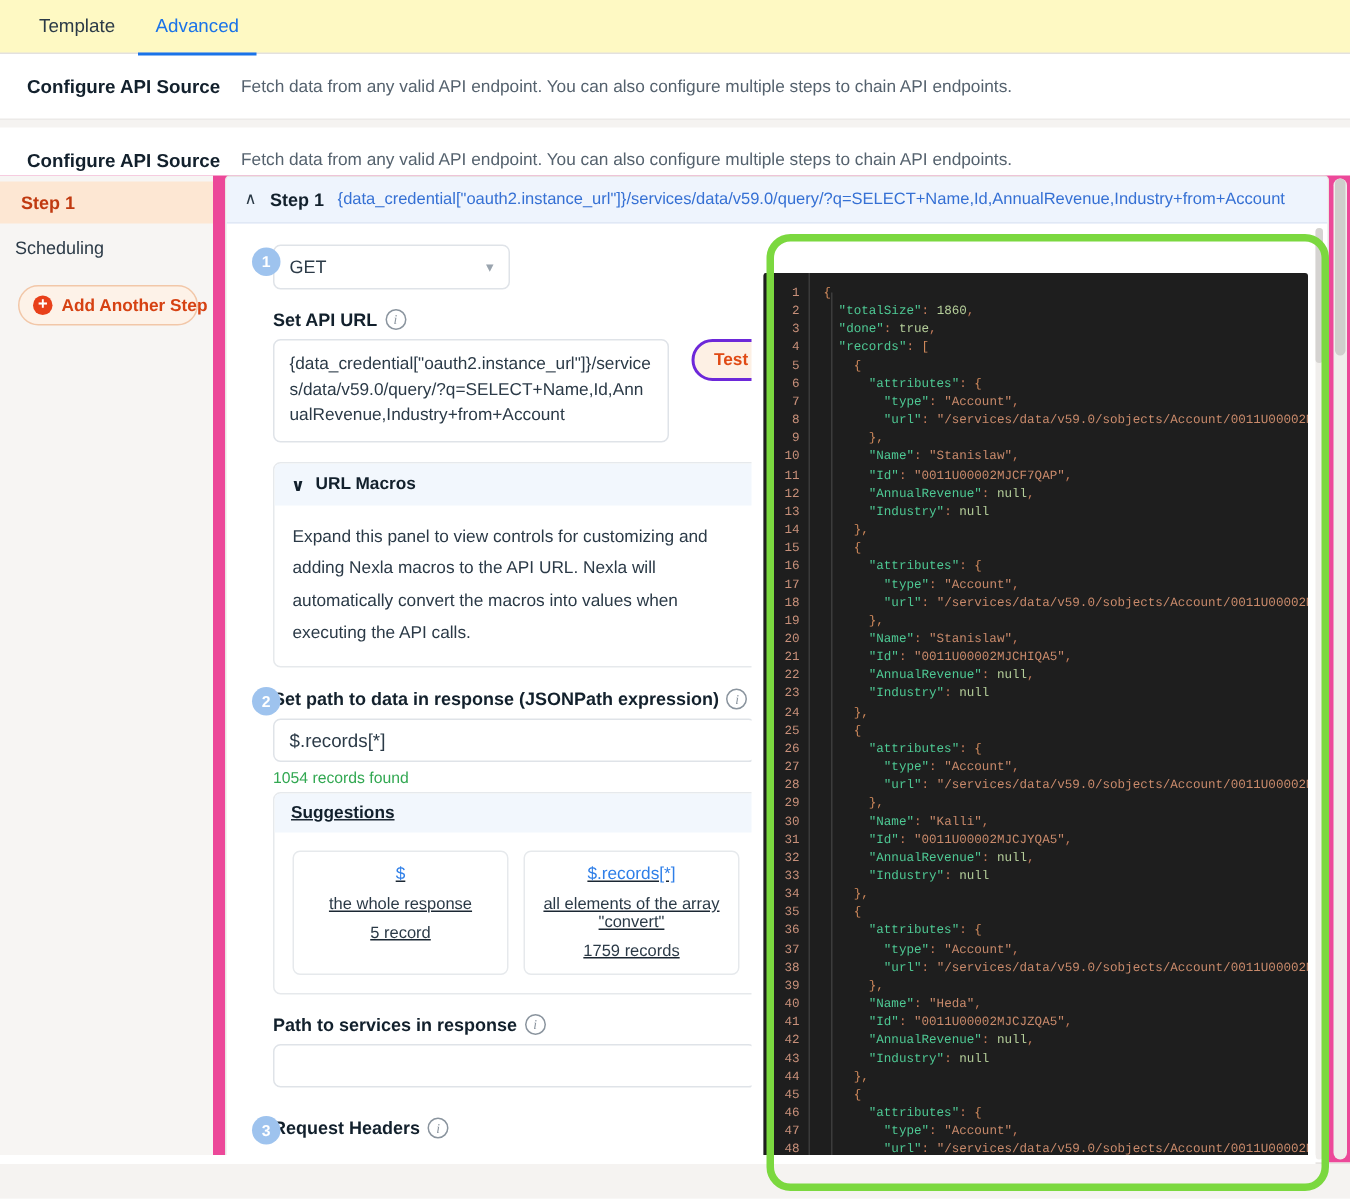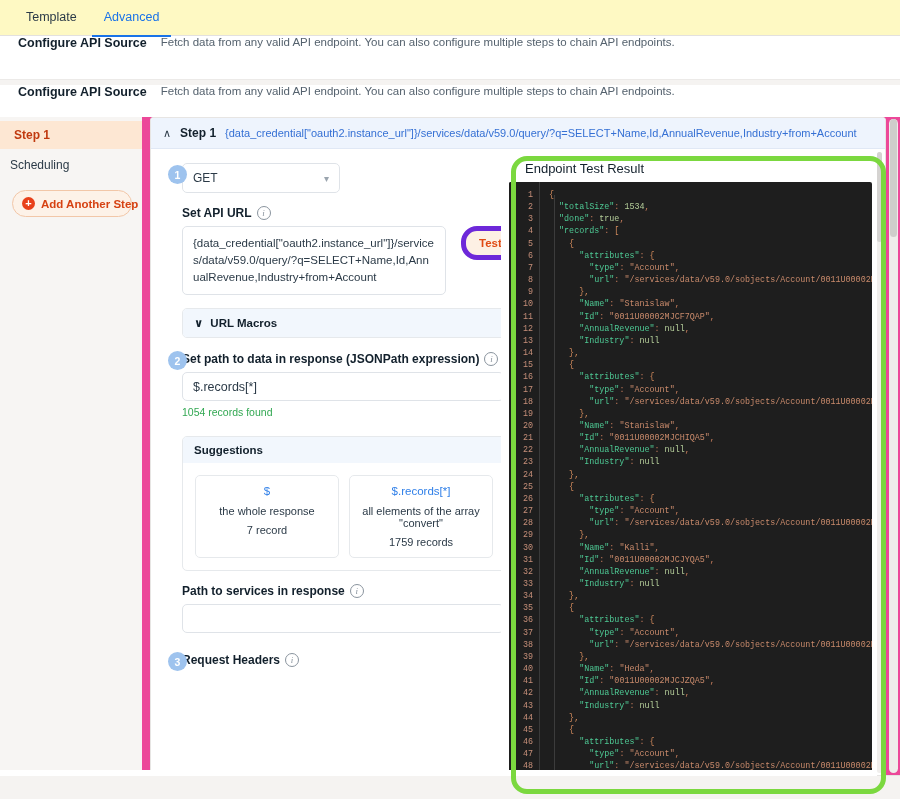--- a/index.html
+++ b/index.html
@@ -19,21 +19,21 @@
   }
   .tab{
     padding:0 12px;height:35px;line-height:35px;font-size:12.5px;
     color:#2b3a47;cursor:pointer;border-bottom:2px solid transparent;
     white-space:nowrap;
   }
   .tab.active{color:#1a73e8;border-bottom-color:#1a73e8;font-weight:400;}
 
   
   .cfgrow{
-    background:#ffffff;height:44px;display:flex;
+    background:#ffffff;height:44px;display:flex;align-items:center;
     padding:0 18px;box-sizing:border-box;
     border-bottom:1px solid #eceae8;
   }
   .cfgrow.second{border-top:5px solid #f5f3f1;height:49px;}
   .cfg-title{font-weight:bold;font-size:12.5px;color:#12202c;margin-right:14px;white-space:nowrap;}
   .cfg-desc{font-size:11.5px;color:#55626e;white-space:nowrap;}
 
   
   .body{
     position:absolute;left:0;right:0;top:117px;bottom:23px;
@@ -103,41 +103,41 @@
     padding:0 10px;box-sizing:border-box;font-size:12px;color:#2b3a47;cursor:pointer;
   }
   .caret{color:#9aa4ae;font-size:10px;}
   .urlbox{
     width:264px;min-height:62px;border:1px solid #dfe3e8;border-radius:5px;background:#fff;
     padding:8px 10px;box-sizing:border-box;font-size:11.5px;color:#2b3a47;
     line-height:1.48;word-break:break-all;cursor:text;
   }
   .testbtn{
     position:absolute;left:279px;top:20px;
-    background:#fdf0e4;border:5px solid #6d28d9;border-radius:16px;
+    background:#fdf0e4;border:2px solid #6d28d9;border-radius:16px;
     color:#e04a14;font-weight:bold;font-size:11.5px;
     padding:6px 13px;cursor:pointer;white-space:nowrap;
   }
   .macro{
     width:322px;border:1px solid #e6e9ec;border-radius:5px;background:#fff;margin-bottom:14px;
     overflow:hidden;
   }
   .macro-hd{
     background:#f2f7fd;padding:7px 11px;font-weight:bold;font-size:11.5px;color:#12202c;
     display:flex;align-items:center;gap:7px;cursor:pointer;
   }
   .macro-bd{padding:11px 12px;font-size:11.5px;color:#2b3a47;line-height:1.85;}
   .inp{
     width:322px;height:29px;border:1px solid #dfe3e8;border-radius:5px;background:#fff;
     display:flex;align-items:center;padding:0 10px;box-sizing:border-box;
     font-size:12.5px;color:#2b3a47;cursor:text;
   }
-  .found{color:#32a852;font-size:10.5px;margin:5px 0 18px;}
+  .found{color:#32a852;font-size:10.5px;margin:5px 0 3px;}
   .sugg{
-    width:322px;border:1px solid #e6e9ec;border-radius:5px;background:#fff;overflow:hidden;
+    width:322px;border:1px solid #e6e9ec;border-radius:5px;background:#fff;overflow:hidden;text-decoration:underline;
   }
   .sugg-hd{background:#f2f7fd;padding:7px 11px;font-weight:bold;font-size:11.5px;color:#12202c;}
   .sugg-bd{display:flex;gap:10px;padding:12px;}
   .sg{
     border:1px solid #e6e9ec;border-radius:5px;background:#fff;padding:9px 8px;
     text-align:center;cursor:pointer;flex:1;
   }
   .sg .code{color:#2f7fe8;font-size:11.5px;margin-bottom:8px;}
   .sg .d1{font-size:11px;color:#2b3a47;margin-bottom:7px;}
   .sg .d2{font-size:11px;color:#2b3a47;}
@@ -256,38 +256,39 @@
               </div>
               <div class="urlbox">{data_credential["oauth2.instance_url"]}/services/data/v59.0/query/?q=SELECT+Name,Id,AnnualRevenue,Industry+from+Account</div>
               <div class="testbtn">Test</div>
             </div>
 
             <div class="macro">
               <div class="macro-hd">
                 <span>∨</span>
                 <span>URL Macros</span>
               </div>
+              <div class="macro-bd">Expand this panel to view controls for customizing and adding Nexla macros to the API URL. Nexla will automatically convert the macros into values when executing the API calls.</div>
             </div>
 
             <div class="fld">
               <span class="badge" style="top:-1px">2</span>
               <div class="lab">
                 <span>Set path to data in response (JSONPath expression)</span>
                 <span class="info">i</span>
               </div>
               <div class="inp">$.records[*]</div>
               <div class="found">1054 records found</div>
 
               <div class="sugg">
                 <div class="sugg-hd">Suggestions</div>
                 <div class="sugg-bd">
                   <div class="sg">
                     <div class="code">$</div>
                     <div class="d1">the whole response</div>
-                    <div class="d2">7 record</div>
+                    <div class="d2">5 record</div>
                   </div>
                   <div class="sg">
                     <div class="code">$.records[*]</div>
                     <div class="d1">all elements of the array "convert"</div>
                     <div class="d2">1759 records</div>
                   </div>
                 </div>
               </div>
             </div>
 
@@ -304,25 +305,24 @@
               <div class="lab">
                 <span>Request Headers</span>
                 <span class="info">i</span>
               </div>
 
             </div>
 
           </div>
 
           <div class="rightpane">
-            <div class="res-title">Endpoint Test Result</div>
             <div class="code-panel">
               <div class="gutter">1<br>2<br>3<br>4<br>5<br>6<br>7<br>8<br>9<br>10<br>11<br>12<br>13<br>14<br>15<br>16<br>17<br>18<br>19<br>20<br>21<br>22<br>23<br>24<br>25<br>26<br>27<br>28<br>29<br>30<br>31<br>32<br>33<br>34<br>35<br>36<br>37<br>38<br>39<br>40<br>41<br>42<br>43<br>44<br>45<br>46<br>47<br>48<br>49<br>50<br>51<br>52<br>53<br>54<br>55<br>56</div>
               <div class="codearea"><span class="b">{</span>
-  <span class="k">"totalSize"</span><span class="p">:</span> <span class="n">1534</span><span class="p">,</span>
+  <span class="k">"totalSize"</span><span class="p">:</span> <span class="n">1860</span><span class="p">,</span>
   <span class="k">"done"</span><span class="p">:</span> <span class="n">true</span><span class="p">,</span>
   <span class="k">"records"</span><span class="p">:</span> <span class="b">[</span>
     <span class="b">{</span>
       <span class="k">"attributes"</span><span class="p">:</span> <span class="b">{</span>
         <span class="k">"type"</span><span class="p">:</span> <span class="s">"Account"</span><span class="p">,</span>
         <span class="k">"url"</span><span class="p">:</span> <span class="s">"/services/data/v59.0/sobjects/Account/0011U00002MJCF7QAP"</span><span class="p"></span>
       <span class="b">},</span>
       <span class="k">"Name"</span><span class="p">:</span> <span class="s">"Stanislaw"</span><span class="p">,</span>
       <span class="k">"Id"</span><span class="p">:</span> <span class="s">"0011U00002MJCF7QAP"</span><span class="p">,</span>
       <span class="k">"AnnualRevenue"</span><span class="p">:</span> <span class="n">null</span><span class="p">,</span>

